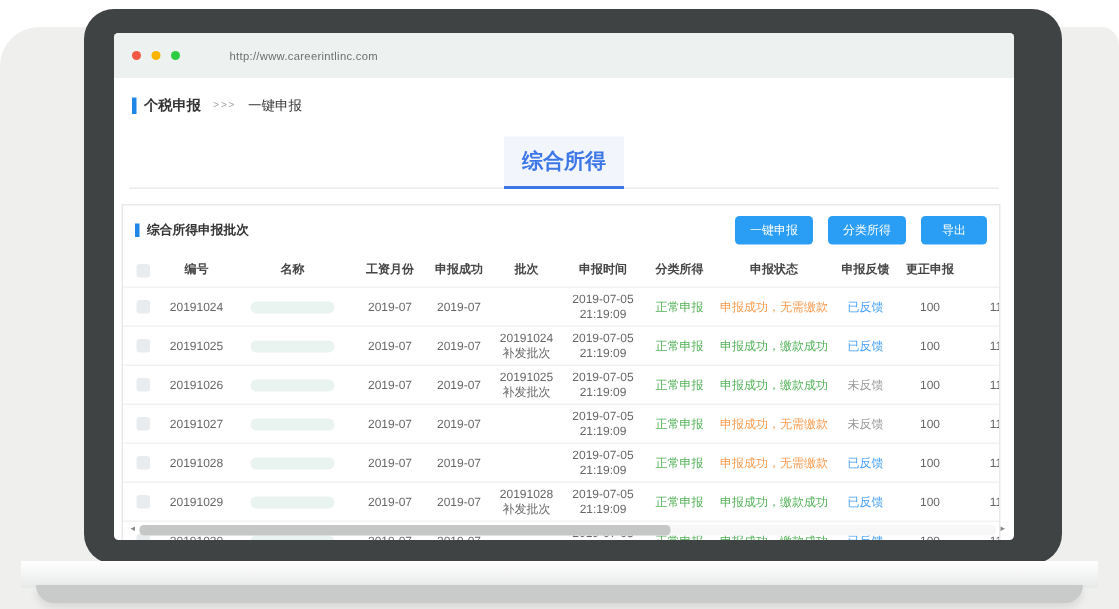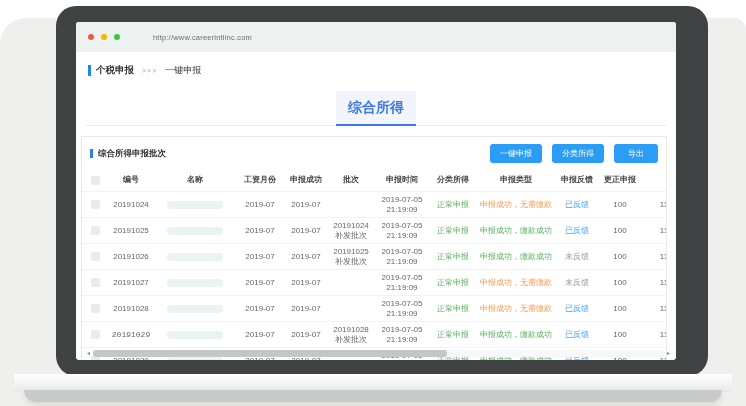--- a/index.html
+++ b/index.html
@@ -90,21 +90,21 @@
       <div class="table" id="table">
           <div class="tr head">
             <div class="td" style="width: 26px;"><div class="cb"></div></div>
             <div class="td" style="width: 46px;">编号</div>
             <div class="td" style="width: 82px;">名称</div>
             <div class="td" style="width: 48px;">工资月份</div>
             <div class="td" style="width: 44px;">申报成功</div>
             <div class="td" style="width: 46px;">批次</div>
             <div class="td" style="width: 56px;">申报时间</div>
             <div class="td" style="width: 46px;">分类所得</div>
-            <div class="td" style="width: 80px;">申报类型</div>
+            <div class="td" style="width: 80px;">申报状态</div>
             <div class="td" style="width: 42px;">申报反馈</div>
             <div class="td" style="width: 44px;">更正申报</div>
             <div class="td" style="width: 44px;"></div>
           </div>
           <div class="tr">
             <div class="td" style="width: 26px;"><div class="cb"></div></div>
             <div class="td" style="width: 46px;">20191024</div>
             <div class="td" style="width: 82px;"><div class="ph-bar"></div></div>
             <div class="td" style="width: 48px;">2019-07</div>
             <div class="td" style="width: 44px;">2019-07</div>
@@ -174,21 +174,21 @@
             <div class="td" style="width: 56px;">2019-07-05
 21:19:09</div>
             <div class="td c-green" style="width: 46px;">正常申报</div>
             <div class="td c-orange" style="width: 80px;">申报成功，无需缴款</div>
             <div class="td c-blue" style="width: 42px;">已反馈</div>
             <div class="td" style="width: 44px;">100</div>
             <div class="td" style="width: 44px;">11</div>
           </div>
           <div class="tr">
             <div class="td" style="width: 26px;"><div class="cb"></div></div>
-            <div class="td" style="width: 46px; font-family: Liberation Mono, monospace;">20191029</div>
+            <div class="td" style="width: 46px;">20191029</div>
             <div class="td" style="width: 82px;"><div class="ph-bar"></div></div>
             <div class="td" style="width: 48px;">2019-07</div>
             <div class="td" style="width: 44px;">2019-07</div>
             <div class="td" style="width: 46px;">20191028
 补发批次</div>
             <div class="td" style="width: 56px;">2019-07-05
 21:19:09</div>
             <div class="td c-green" style="width: 46px;">正常申报</div>
             <div class="td c-green" style="width: 80px;">申报成功，缴款成功</div>
             <div class="td c-blue" style="width: 42px;">已反馈</div>

